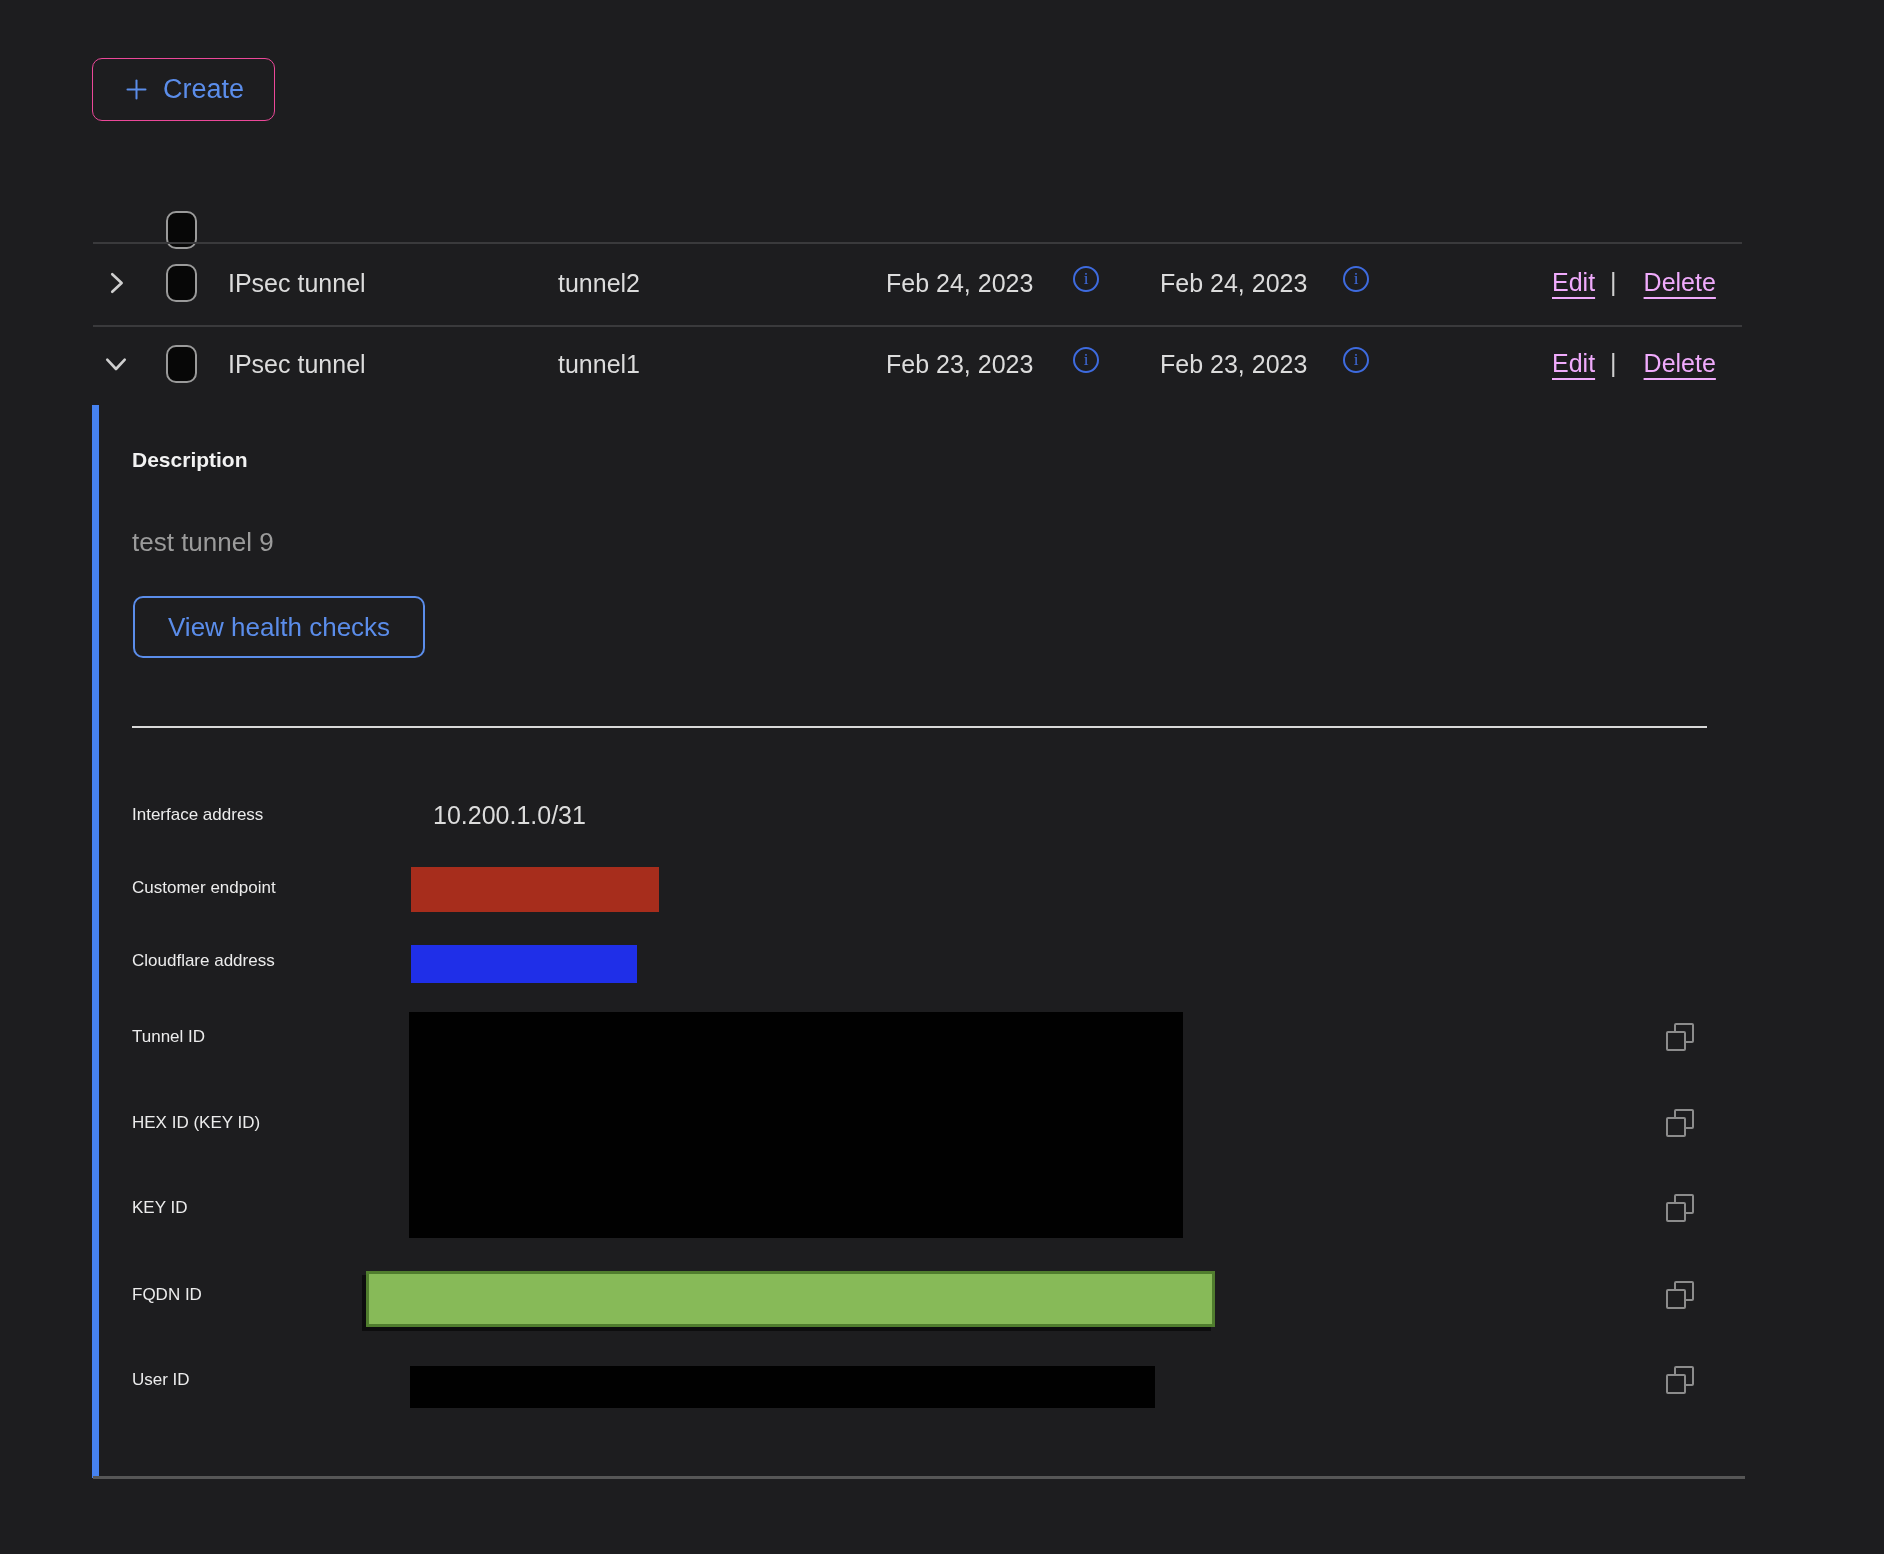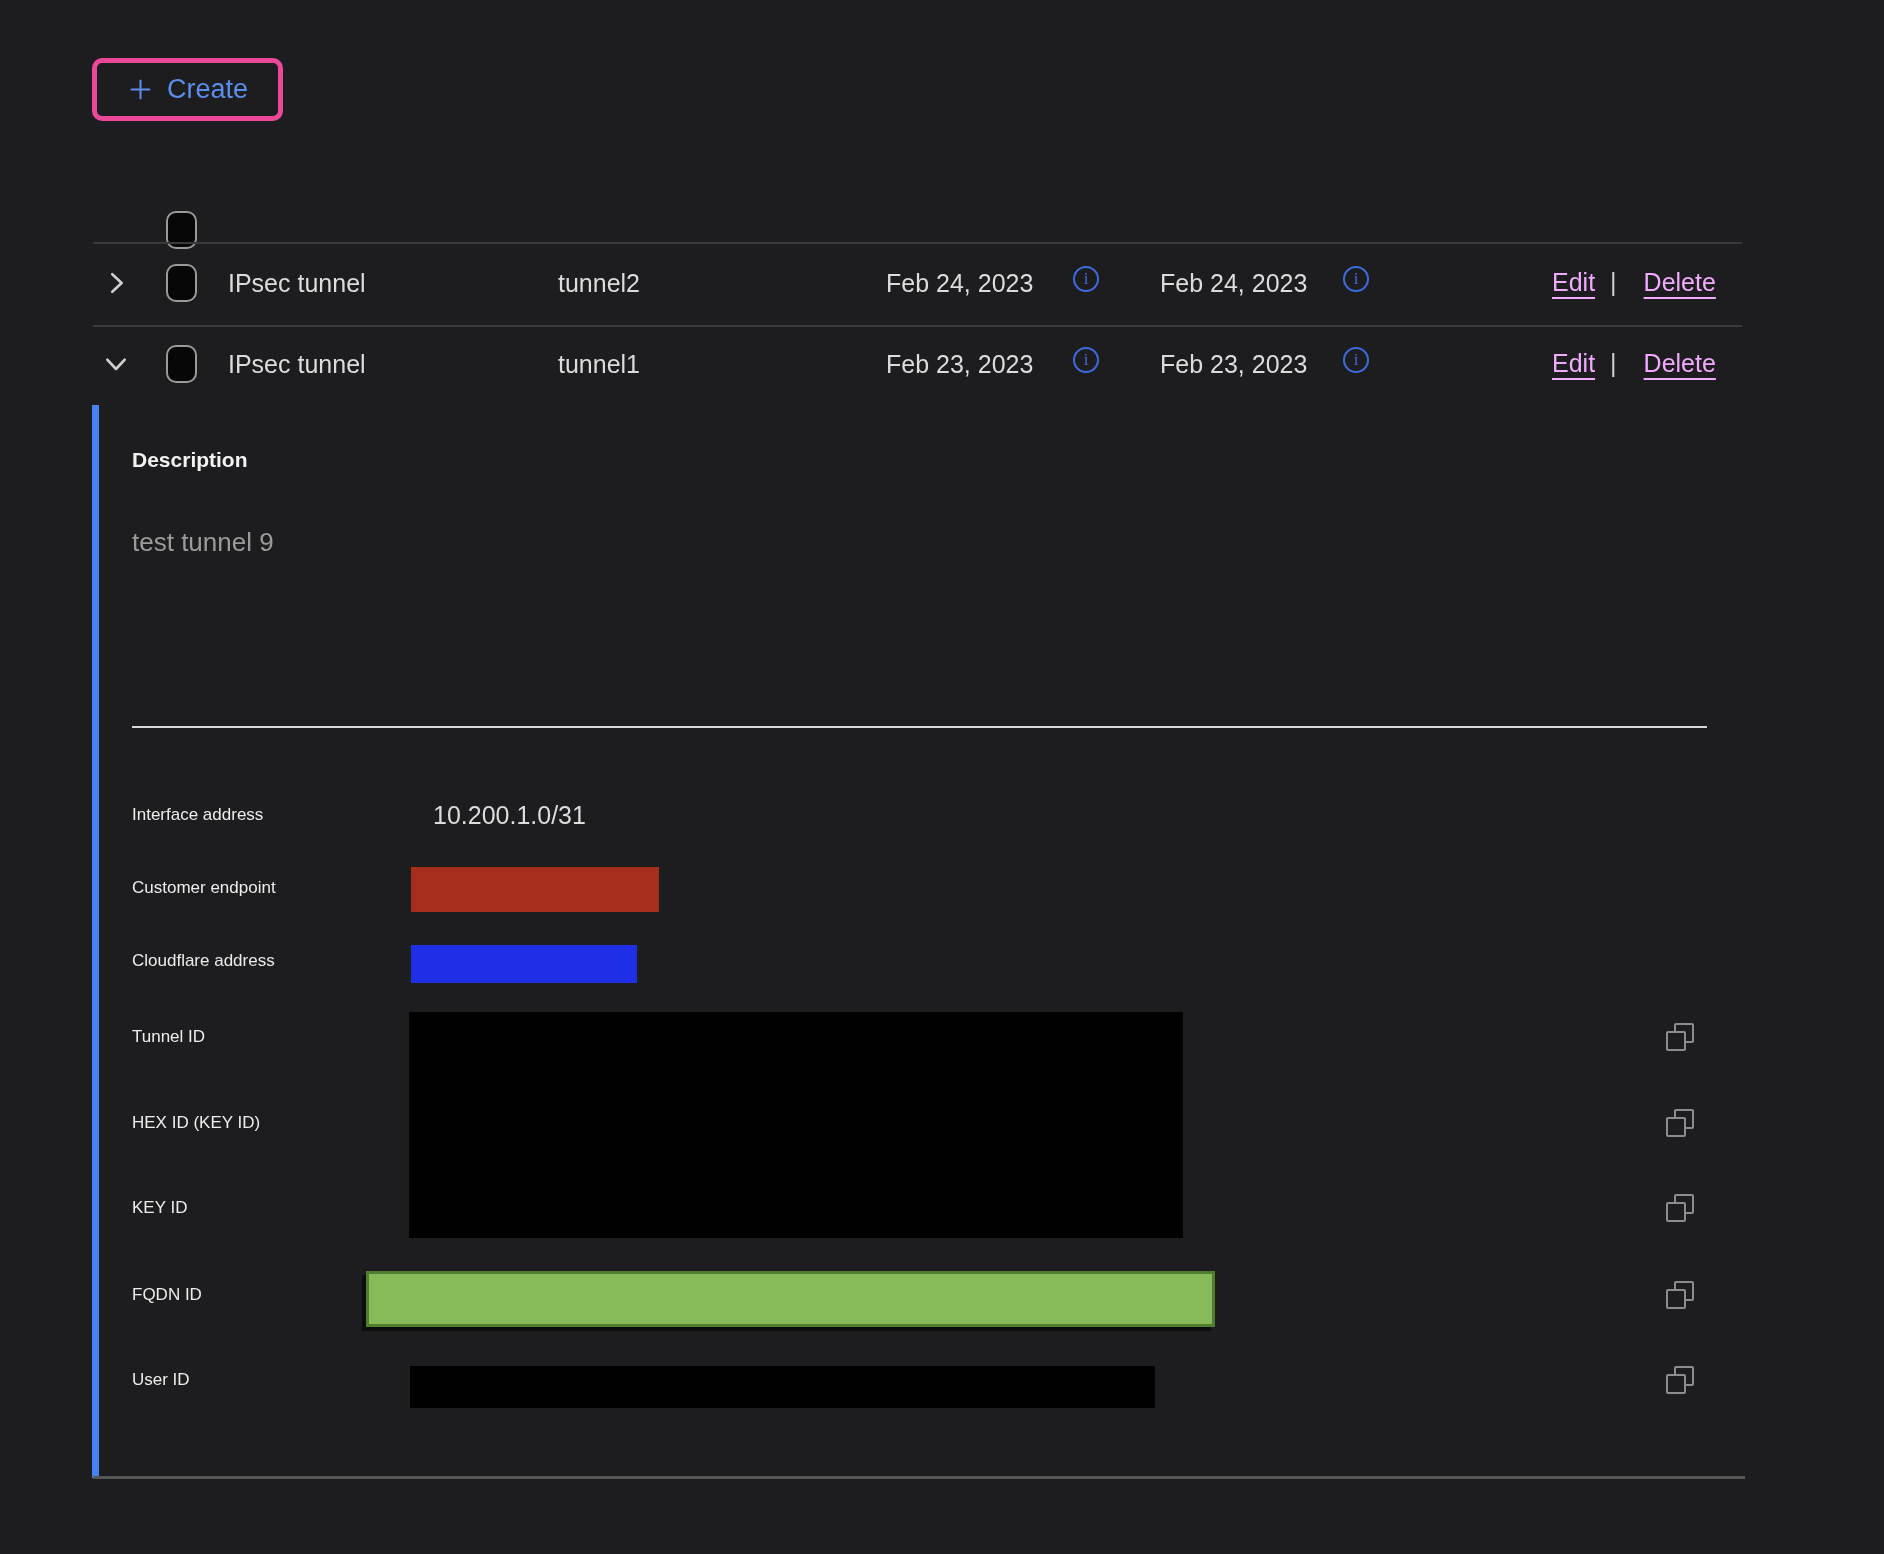--- a/index.html
+++ b/index.html
@@ -11,21 +11,21 @@
     color:#e6e6e6;
     overflow:hidden;
   }
   .abs{position:absolute;}
 
   
   .create-btn{
     left:92px;top:58px;height:63px;
     display:flex;align-items:center;gap:13px;
     padding:0 30px;
-    border:5px solid #ec4899;border-radius:10px;
+    border:1px solid #ec4899;border-radius:10px;
     color:#5b8dea;font-size:27px;
     background:transparent;cursor:pointer;
   }
 
   
   .table-line{left:93px;width:1649px;height:2px;background:#3a3a3c;}
   .hline-top{top:242px;}
   .hline-row1{top:325px;}
   .col-label{position:absolute;top:0;font-size:25px;line-height:30px;}
   .hdr .col-label{font-weight:700;color:#f2f2f2;}
@@ -161,20 +161,23 @@
       <span class="pipe">|</span>
       <span class="link">Delete</span>
     </span>
   </div>
 
   <div class="abs panel-bar"></div>
 
   <div class="abs desc-label">Description</div>
   <div class="abs desc-value">test tunnel 9</div>
 
+  <button class="abs health-btn">
+    <span>View health checks</span>
+  </button>
 
   <div class="abs panel-divider"></div>
 
   <span class="f-label" style="top:800px">Interface address</span>
   <span class="f-value" style="top:800px">10.200.1.0/31</span>
 
   <span class="f-label" style="top:873px">Customer endpoint</span>
   <div class="redact r-red"></div>
 
   <span class="f-label" style="top:946px">Cloudflare address</span>

